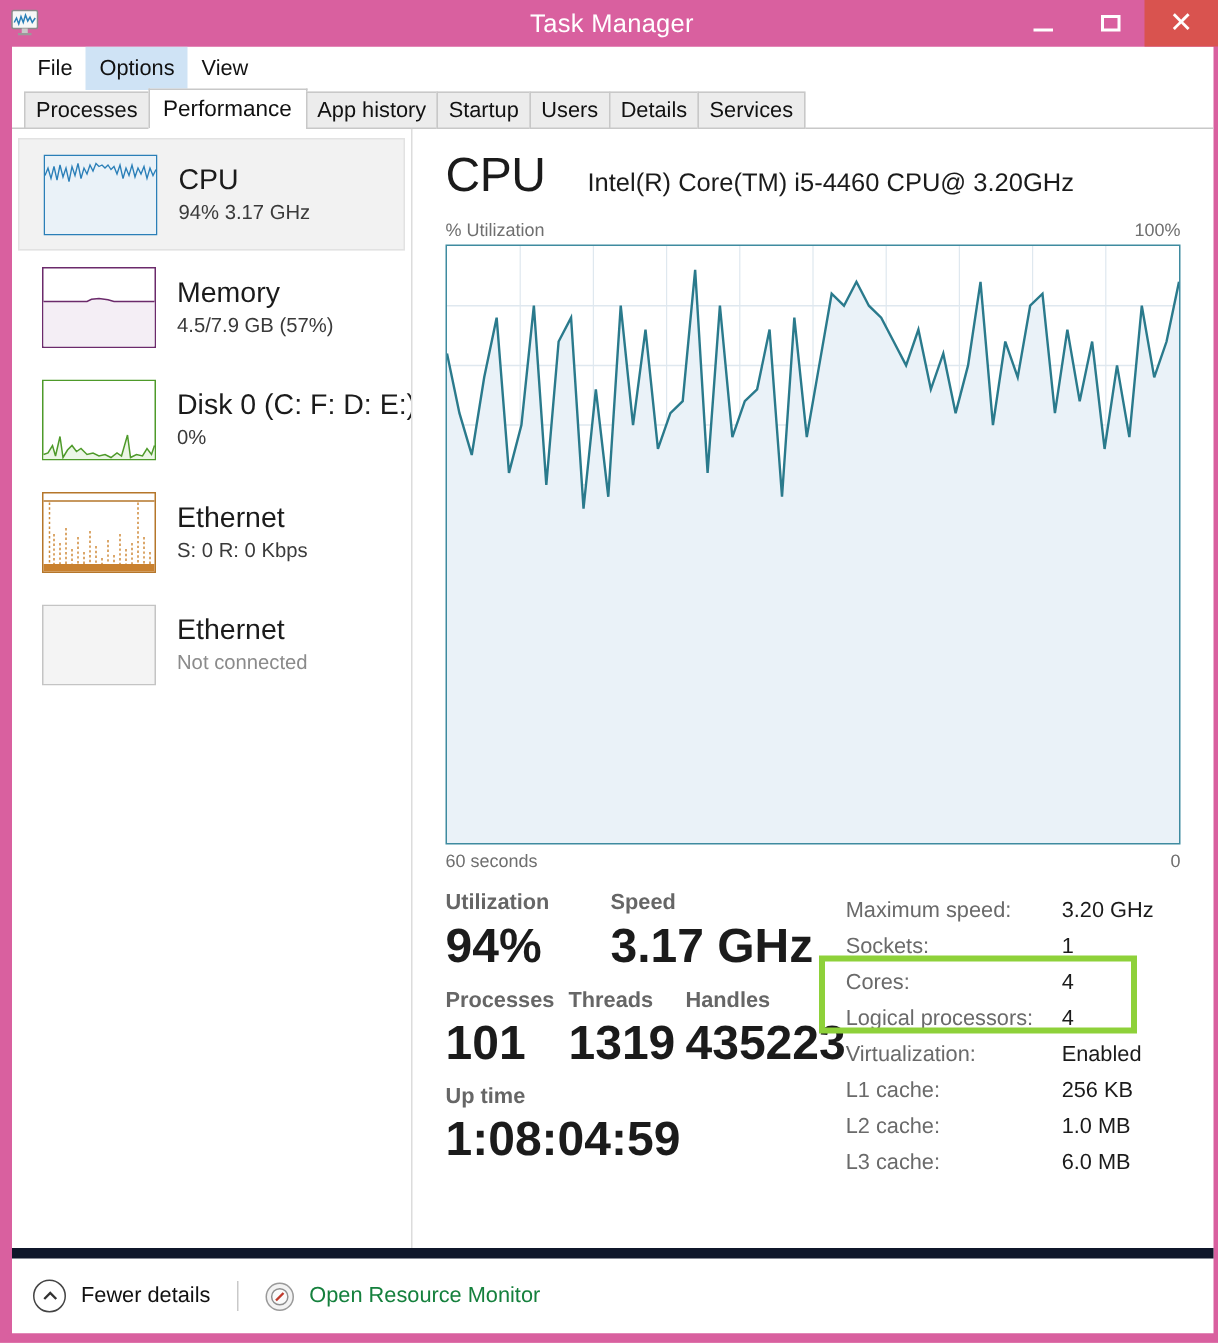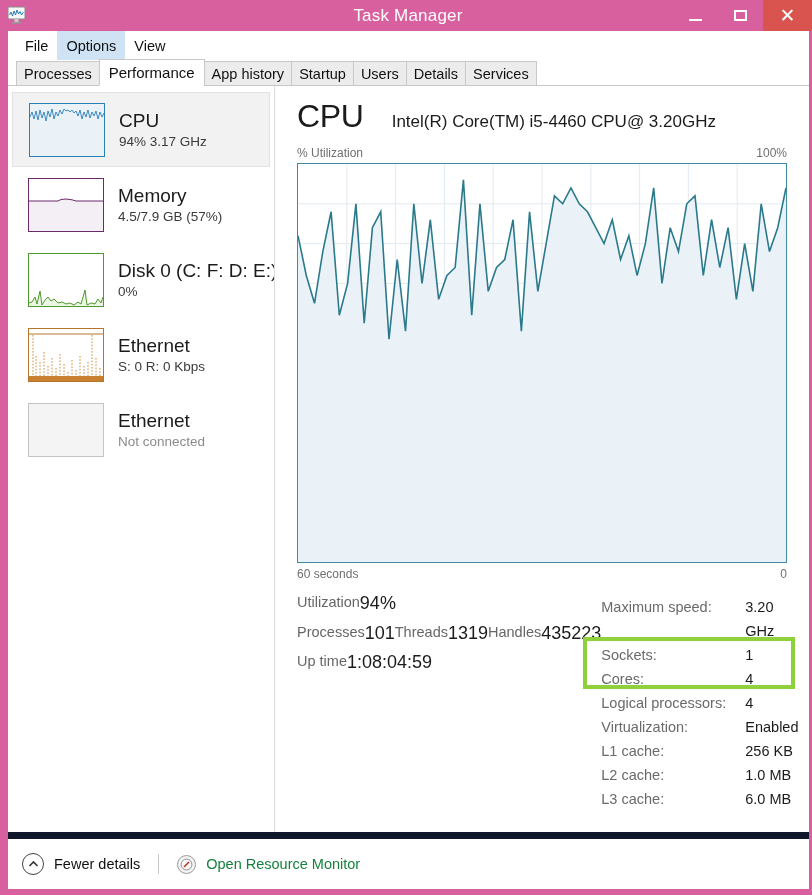--- a/index.html
+++ b/index.html
@@ -156,23 +156,23 @@
     display:flex; justify-content: space-between;
     font-size: 12px; color:#6f6f6f;
     margin-top: 4px;
     text-align: center;
   }
 
   
   .stats { display:flex; margin-top: 12px; }
   .stats-left { flex: 0 0 258px; }
   .stat-row { display:flex; margin-bottom: 8px; }
-  .stat-cell { display:flex; flex-direction:row; }
+  .stat-cell { display:flex; flex-direction:column;font-weight:bold; }
   .stat-label { font-size: 14.5px; color:#666; line-height: 1.25;}
-  .stat-value { font-size: 18px; color:#1b1b1b; line-height: 1.2; white-space:nowrap;}
+  .stat-value { font-size: 32px; color:#1b1b1b; line-height: 1.2; white-space:nowrap;}
 
   .stats-right { flex: 1 1 auto; position: relative; padding-top: 2px; }
   .kv { display:flex; font-size: 14.5px; line-height: 24px; }
   .kv .k { flex: 0 0 144px; color:#6a6a6a; }
   .kv .v { color:#1b1b1b; }
 
   .highlight-box {
     position: absolute;
     left: -18px; top: 44px;
     width: 212px; height: 52px;
@@ -387,20 +387,24 @@
       </div>
 
       <div class="stats">
 
         <div class="stats-left">
           <div class="stat-row">
             <span class="stat-cell" style="flex:0 0 110px">
               <span class="stat-label">Utilization</span>
               <span class="stat-value">94%</span>
             </span>
+            <span class="stat-cell">
+              <span class="stat-label">Speed</span>
+              <span class="stat-value">3.17 GHz</span>
+            </span>
           </div>
 
           <div class="stat-row">
             <span class="stat-cell" style="flex:0 0 82px">
               <span class="stat-label">Processes</span>
               <span class="stat-value">101</span>
             </span>
             <span class="stat-cell" style="flex:0 0 78px">
               <span class="stat-label">Threads</span>
               <span class="stat-value">1319</span>

